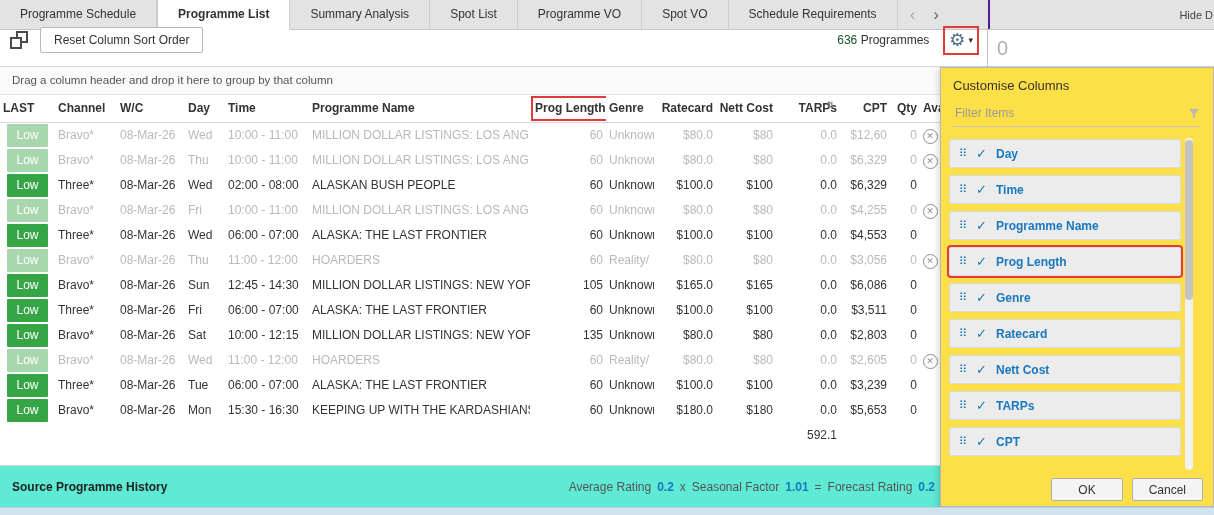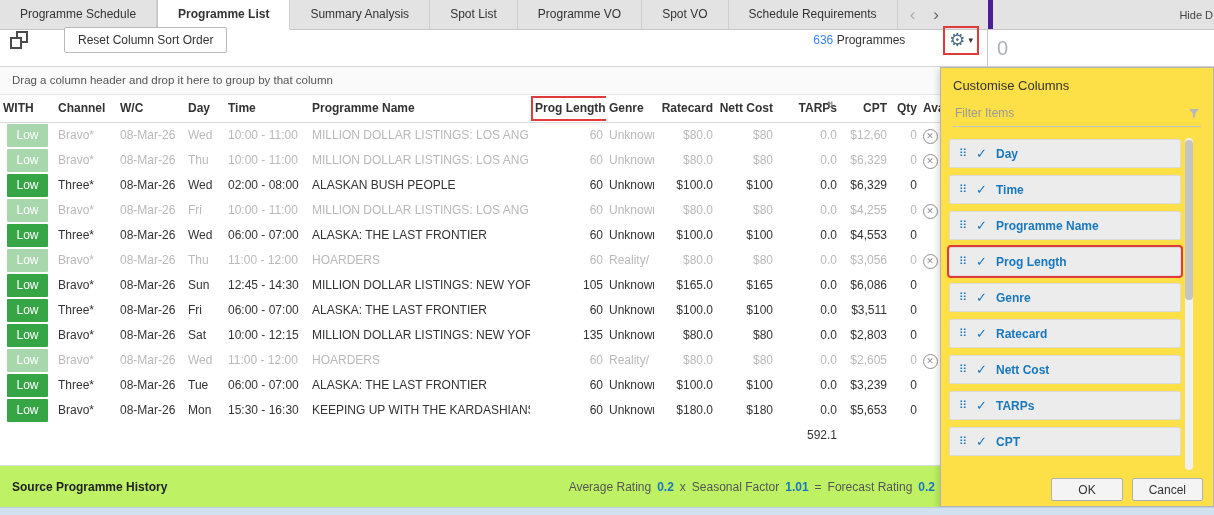--- a/index.html
+++ b/index.html
@@ -15,40 +15,40 @@
     background:#e3e3e3; border-bottom:1px solid #c6c6c6; display:flex; }
   .tabs { display:flex; }
   .tab { padding:0 20px; line-height:29px; border-right:1px solid #cfcfcf;
     color:#333; white-space:nowrap; cursor:default; }
   .tab.active { background:#fff; font-weight:bold; border-left:1px solid #c6c6c6;
     margin-bottom:-1px; border-bottom:1px solid #fff; }
   .tab-nav { display:flex; align-items:center; margin-left:12px; gap:18px; }
   .tab-chevron { font-size:17px; line-height:28px; cursor:default; }
   .tab-chevron.prev { color:#a9a9a9; }
   .tab-chevron.next { color:#666; }
-  .tabbar-right { margin-left:auto; width:226px; border-left:5px solid #4c1d95;
+  .tabbar-right { margin-left:auto; width:226px; border-left:2px solid #4c1d95;
     display:flex; align-items:center; justify-content:flex-end;
     padding:0 1px 0 8px; overflow:hidden; }
   .hide-label { font-size:11px; color:#444; white-space:nowrap; }
 
   
   .toolbar-row { position:absolute; top:30px; left:0; width:1214px; height:37px; display:flex; }
   .toolbar { width:988px; height:100%; background:#fff;
     border-right:1px solid #c6c6c6; border-bottom:1px solid #d6d6d6;
-    display:flex; align-items:center; padding:0 8px 16px 10px;gap:24px; }
+    display:flex; align-items:center; padding:0 8px 16px 10px; }
   .win-icon { width:18px; height:18px; position:relative; margin-right:12px; cursor:pointer; }
   .win-icon .back { position:absolute; right:0; top:0; width:12px; height:12px;
     border:2px solid #4a4a4a; background:#fff; }
   .win-icon .front { position:absolute; left:0; bottom:0; width:12px; height:12px;
     border:2px solid #4a4a4a; background:#fff; }
   .reset-btn { border:1px solid #b9b9b9; background:#fff; border-radius:2px;
     height:26px; padding:0 13px; font:12px "Liberation Sans",sans-serif; color:#333; }
   .toolbar-spacer { flex:1; }
   .prog-count { margin-right:14px; white-space:nowrap; }
-  .prog-count .count { color:#3b82f6; }
+  .prog-count .count { color:#14532d; }
   .gear-box { border:2px solid #e03a3a; height:29px; padding:0 4px;
     display:flex; align-items:center; gap:3px; cursor:pointer; }
   .gear-glyph { font-size:18px; color:#4d6b85; line-height:1; }
   .gear-caret { font-size:9px; color:#333; }
   .toolbar-right { flex:1; display:flex; align-items:center;
     border-bottom:1px solid #d6d6d6; padding-left:9px; overflow:hidden; }
   .big-count { font-size:20px; color:#aab3ba; margin-right:11px; }
   .away-title { font-size:16px; font-weight:bold; color:#1c1c1c; white-space:nowrap; }
 
   
@@ -75,21 +75,21 @@
   .trow.disabled .badge { background:#a8d6ad; }
   .c-avail { text-align:center; padding:0; }
   .remove-icon { display:none; }
   .trow.disabled .remove-icon { display:inline-block; width:15px; height:15px;
     border:1px solid #8f8f8f; border-radius:50%; line-height:13px; font-size:9px;
     color:#8f8f8f; text-align:center; margin-top:4px; cursor:pointer; }
   .total-row { display:grid; grid-template-columns:var(--cols); height:25px; }
   .total-row .cell { grid-column:11; }
   .bottom-info { position:absolute; left:0; bottom:0; width:940px; height:42px;
     border-top:1px solid #d9d9d9; display:flex; align-items:center;
-    padding:0 5px 0 12px; background:#bef264; }
+    padding:0 5px 0 12px; background:#5eead4; }
   .source-label { font-weight:bold; color:#222; }
   .ratings { margin-left:auto; display:flex; align-items:flex-start; gap:6px;
     color:#555; white-space:nowrap; }
   .ratings .val { color:#1878be; font-weight:bold; }
 
   
   .panel { position:absolute; left:940px; top:67px; width:274px; height:440px;
     background:#fde047; border:1px solid #b5b5b5;
     box-shadow:-2px 2px 6px rgba(0,0,0,.15); z-index:10; }
   .panel-title { font-size:13px; color:#333; padding:10px 12px 7px; }
@@ -177,21 +177,21 @@
   </div>
   <div class="toolbar-right">
     <span class="big-count">0</span>
   </div>
 </div>
 
 <div class="content">
   <div class="groupbar">Drag a column header and drop it here to group by that column</div>
 
   <div class="thead">
-    <div class="hcell">WITH</div>
+    <div class="hcell">LAST</div>
     <div class="hcell">Channel</div>
     <div class="hcell">W/C</div>
     <div class="hcell">Day</div>
     <div class="hcell">Time</div>
     <div class="hcell">Programme Name</div>
     <div class="hcell num hl-cell"><span class="hl-red">Prog Length</span></div>
     <div class="hcell">Genre</div>
     <div class="hcell num">Ratecard</div>
     <div class="hcell num">Nett Cost</div>
     <div class="hcell num"><span class="sort-glyph">⇅</span><span>TARPs</span></div>

